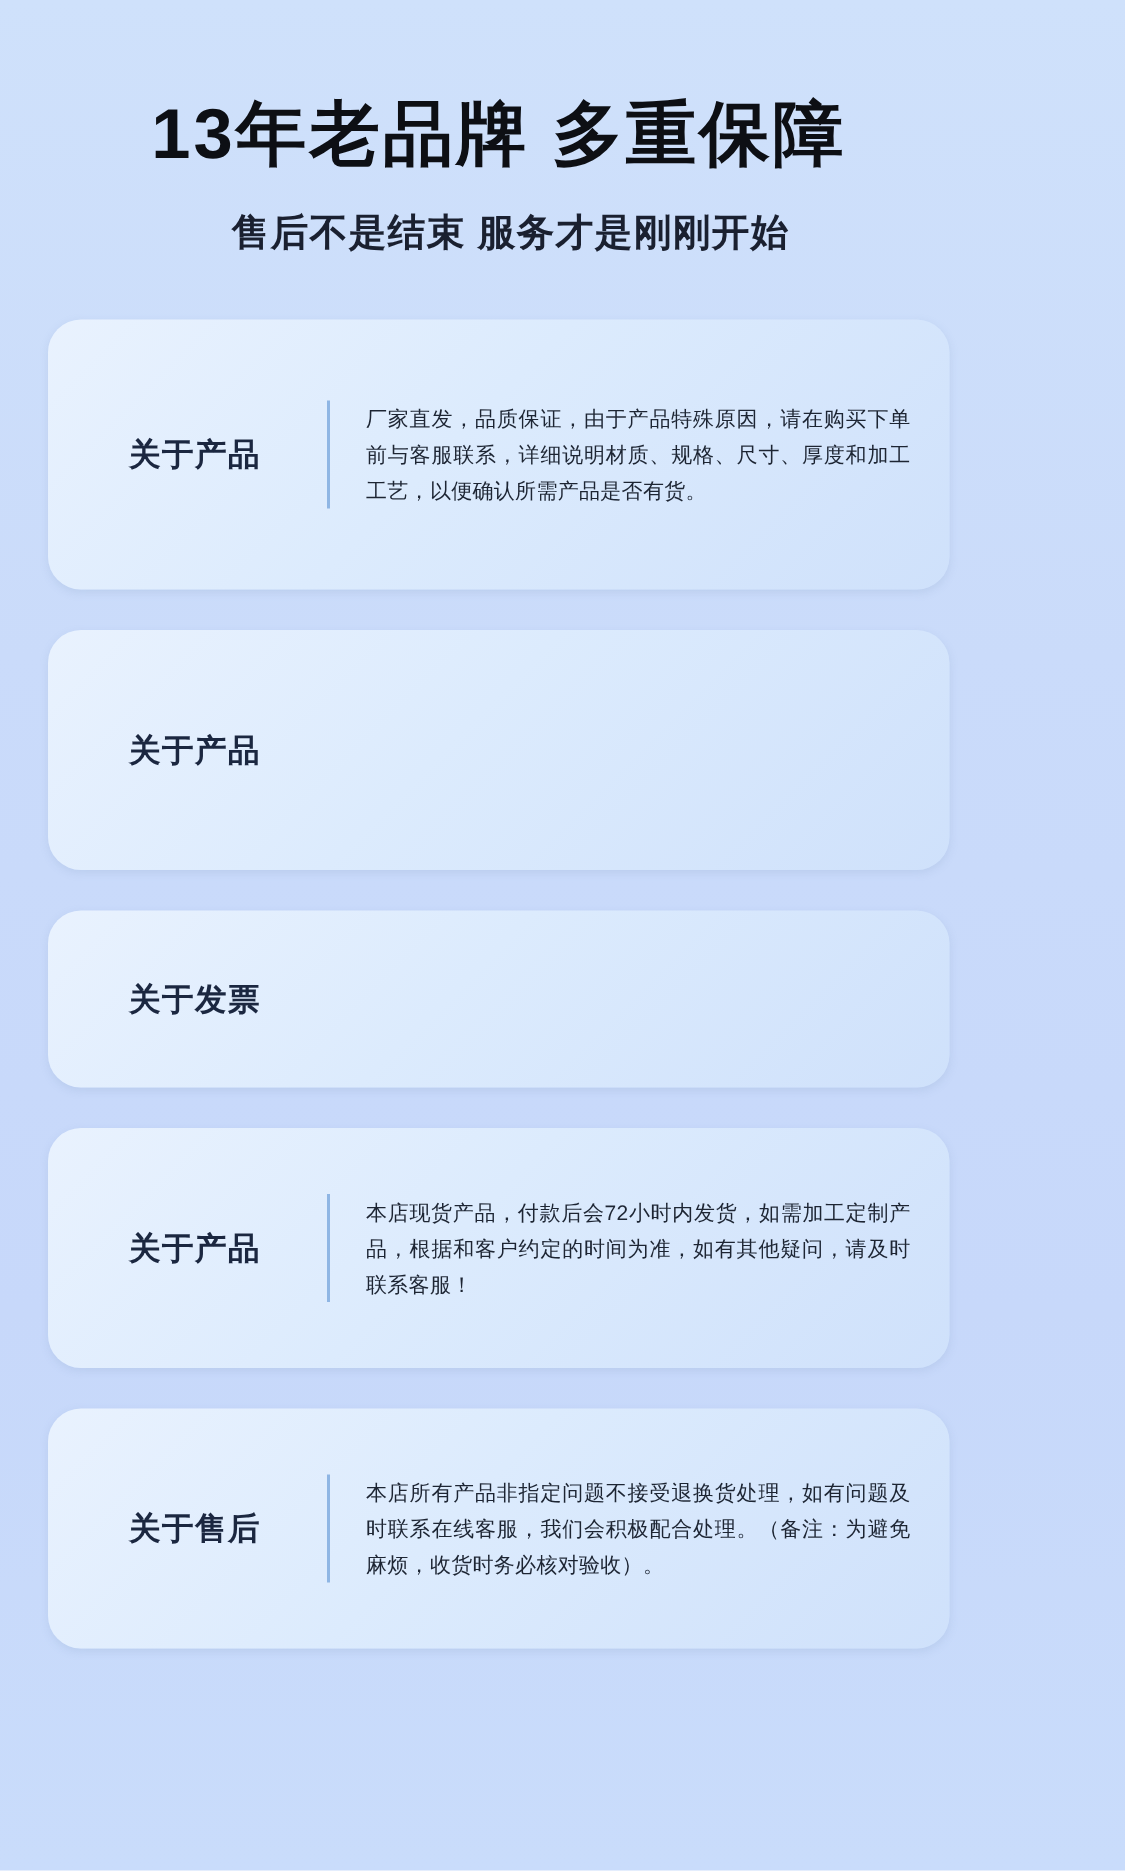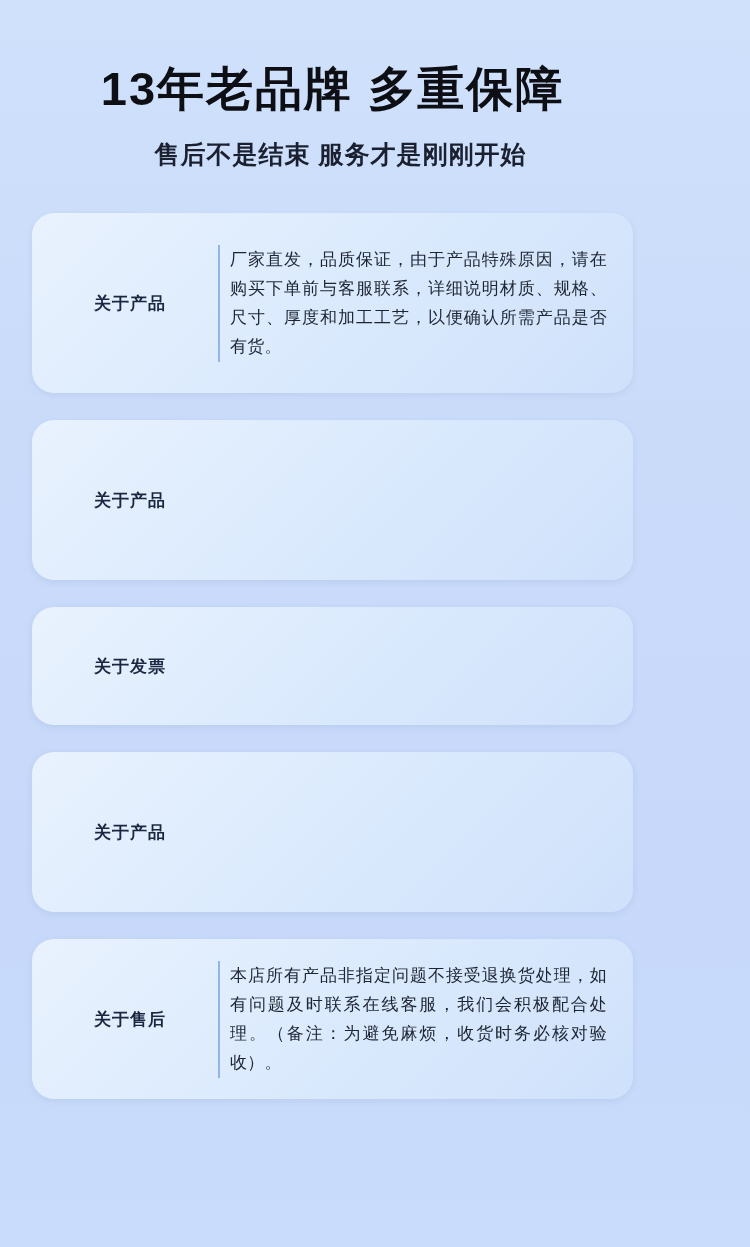--- a/index.html
+++ b/index.html
@@ -51,37 +51,36 @@
     box-shadow: 0 2px 6px rgba(120, 150, 190, 0.18);
     display: flex;
     align-items: center;
     padding: 20px 26px 20px 18px;
     box-sizing: border-box;
     min-height: 118px;
   }
   .card-label {
     flex: 0 0 168px;
     text-align: center;
-    font-size: 17px;
+    font-size: 21px;
     font-weight: bold;
     color: #1b2740;
     letter-spacing: 1px;
     padding-right: 8px;
     box-sizing: border-box;
   }
   .card-body {
     flex: 1 1 auto;
     border-left: 2px solid #8fb6e4;
-    padding-left: 10px;
-    font-size: 17px;
+    padding-left: 24px;
+    font-size: 14px;
     line-height: 1.72;
     color: #1d2533;
     letter-spacing: 0.2px;
     text-align: justify;
-    font-family: Liberation Serif, serif;
   }
   .card-1 { min-height: 180px; }
   .card-2 { min-height: 160px; }
   .card-3 { min-height: 118px; }
   .card-4 { min-height: 160px; }
   .card-5 { min-height: 160px; }
 </style>
 </head>
 <body>
 
@@ -102,20 +101,21 @@
     <div class="card card-2">
       <div class="card-label">关于产品</div>
     </div>
 
     <div class="card card-3">
       <div class="card-label">关于发票</div>
     </div>
 
     <div class="card card-4">
       <div class="card-label">关于产品</div>
+      <div class="card-body">本店现货产品，付款后会72小时内发货，如需加工定制产品，根据和客户约定的时间为准，如有其他疑问，请及时联系客服！</div>
     </div>
 
     <div class="card card-5">
       <div class="card-label">关于售后</div>
       <div class="card-body">本店所有产品非指定问题不接受退换货处理，如有问题及时联系在线客服，我们会积极配合处理。（备注：为避免麻烦，收货时务必核对验收）。</div>
     </div>
 
   </div>
 </div>
 

